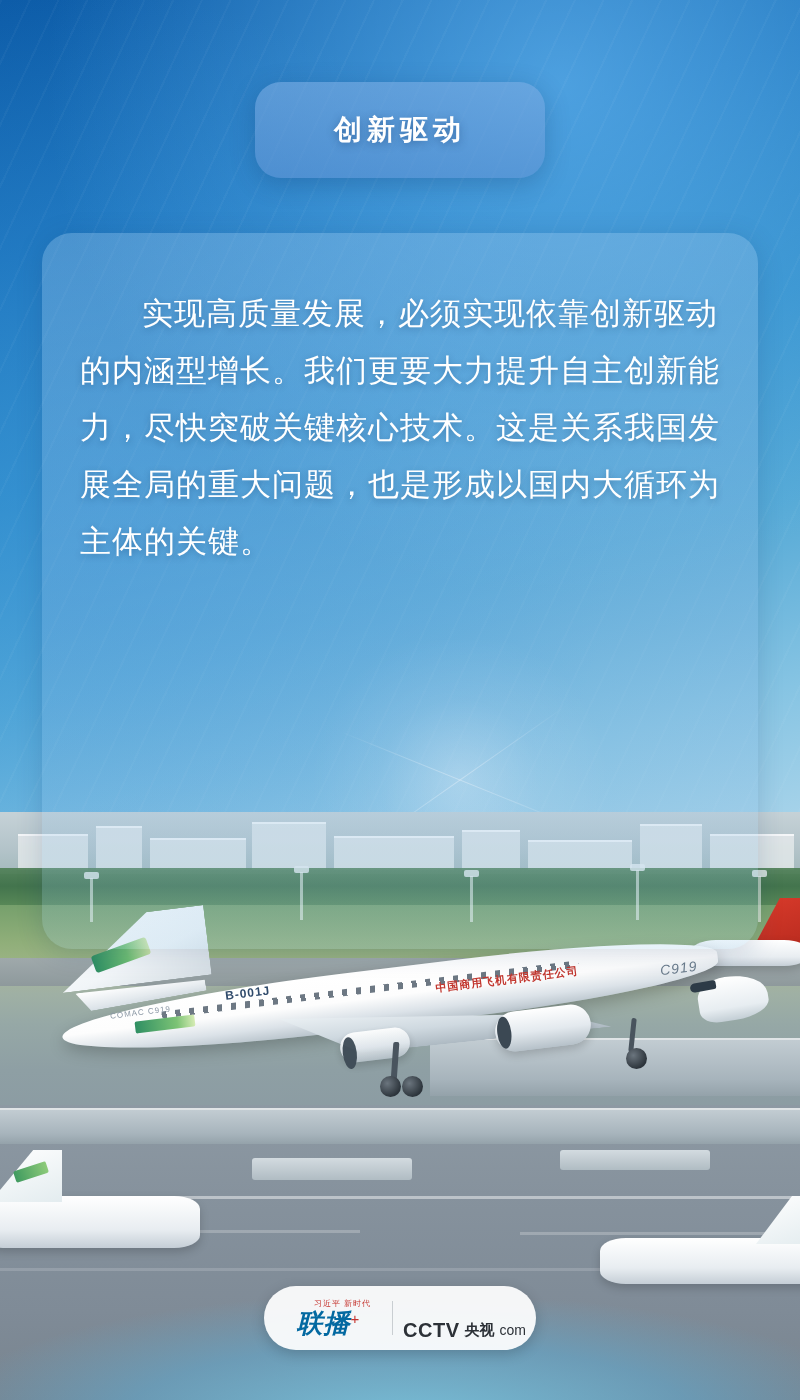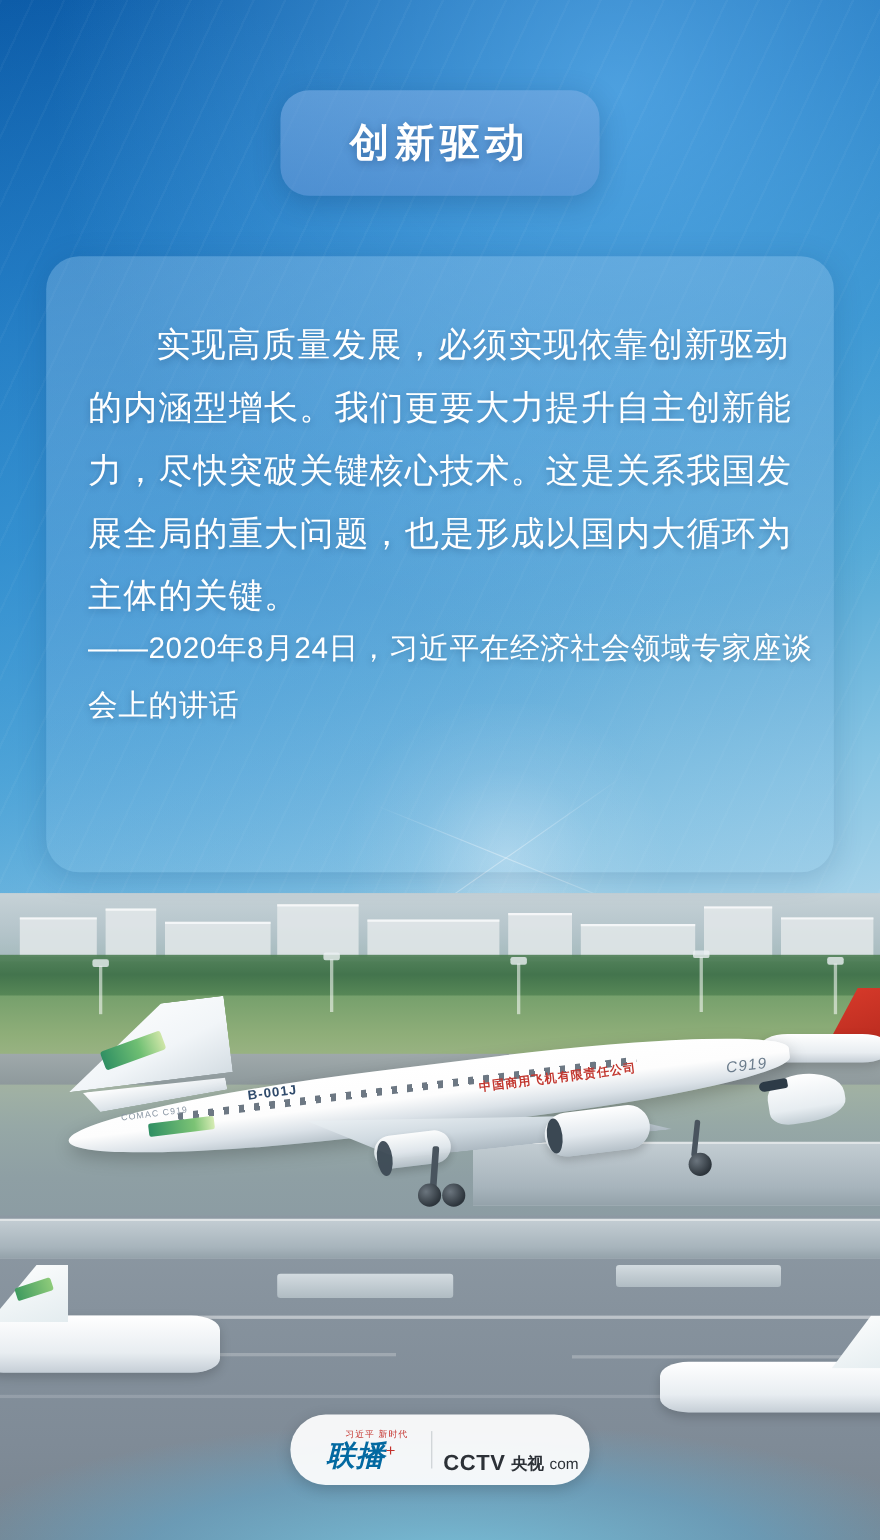--- a/index.html
+++ b/index.html
@@ -288,31 +288,31 @@
     width: 290px; height: 96px;
     border-radius: 26px;
     background: linear-gradient(180deg, rgba(120,170,225,0.62) 0%, rgba(95,148,212,0.62) 100%);
     box-shadow: 0 6px 24px rgba(10,50,100,0.25);
     display: flex;
     align-items: center;
     justify-content: center;
   }
   .headline-text {
     color: #ffffff;
-    font-size: 36px;
+    font-size: 28px;
     font-weight: bold;
     letter-spacing: 5px;
     text-shadow: 0 2px 8px rgba(20,60,110,0.45);
   }
 
   
   .quote-card {
     position: absolute;
     left: 42px; top: 233px;
-    width: 716px; height: 560px;
+    width: 716px; height: 716px;
     border-radius: 30px;
     background: linear-gradient(180deg, rgba(150,195,232,0.36) 0%, rgba(130,180,225,0.30) 55%, rgba(150,200,232,0.22) 100%);
     box-shadow: 0 4px 26px rgba(15,55,105,0.18);
   }
   .quote-body {
     position: absolute;
     left: 38px; top: 52px;
     width: 640px;
     color: #ffffff;
     font-size: 31px;
@@ -485,21 +485,20 @@
     <div class="wheel" style="left:340px; top:186px;"></div>
     <div class="wheel" style="left:362px; top:186px;"></div>
   </div>
 
   <div class="headline">
     <span class="headline-text">创新驱动</span>
   </div>
 
   <div class="quote-card">
     <div class="quote-body">实现高质量发展，必须实现依靠创新驱动的内涵型增长。我们更要大力提升自主创新能力，尽快突破关键核心技术。这是关系我国发展全局的重大问题，也是形成以国内大循环为主体的关键。</div>
-    <div class="quote-source">——2020年8月24日，习近平在经济社会领域专家座谈会上的讲话</div>
   </div>
 
   <div class="wave"></div>
   <div class="footer">
     <div class="logo-left">
       <span class="sub">习近平 新时代</span>
       <span><span class="main">联播</span><span class="plus">+</span></span>
     </div>
     <div class="divider"></div>
     <div class="logo-right">

